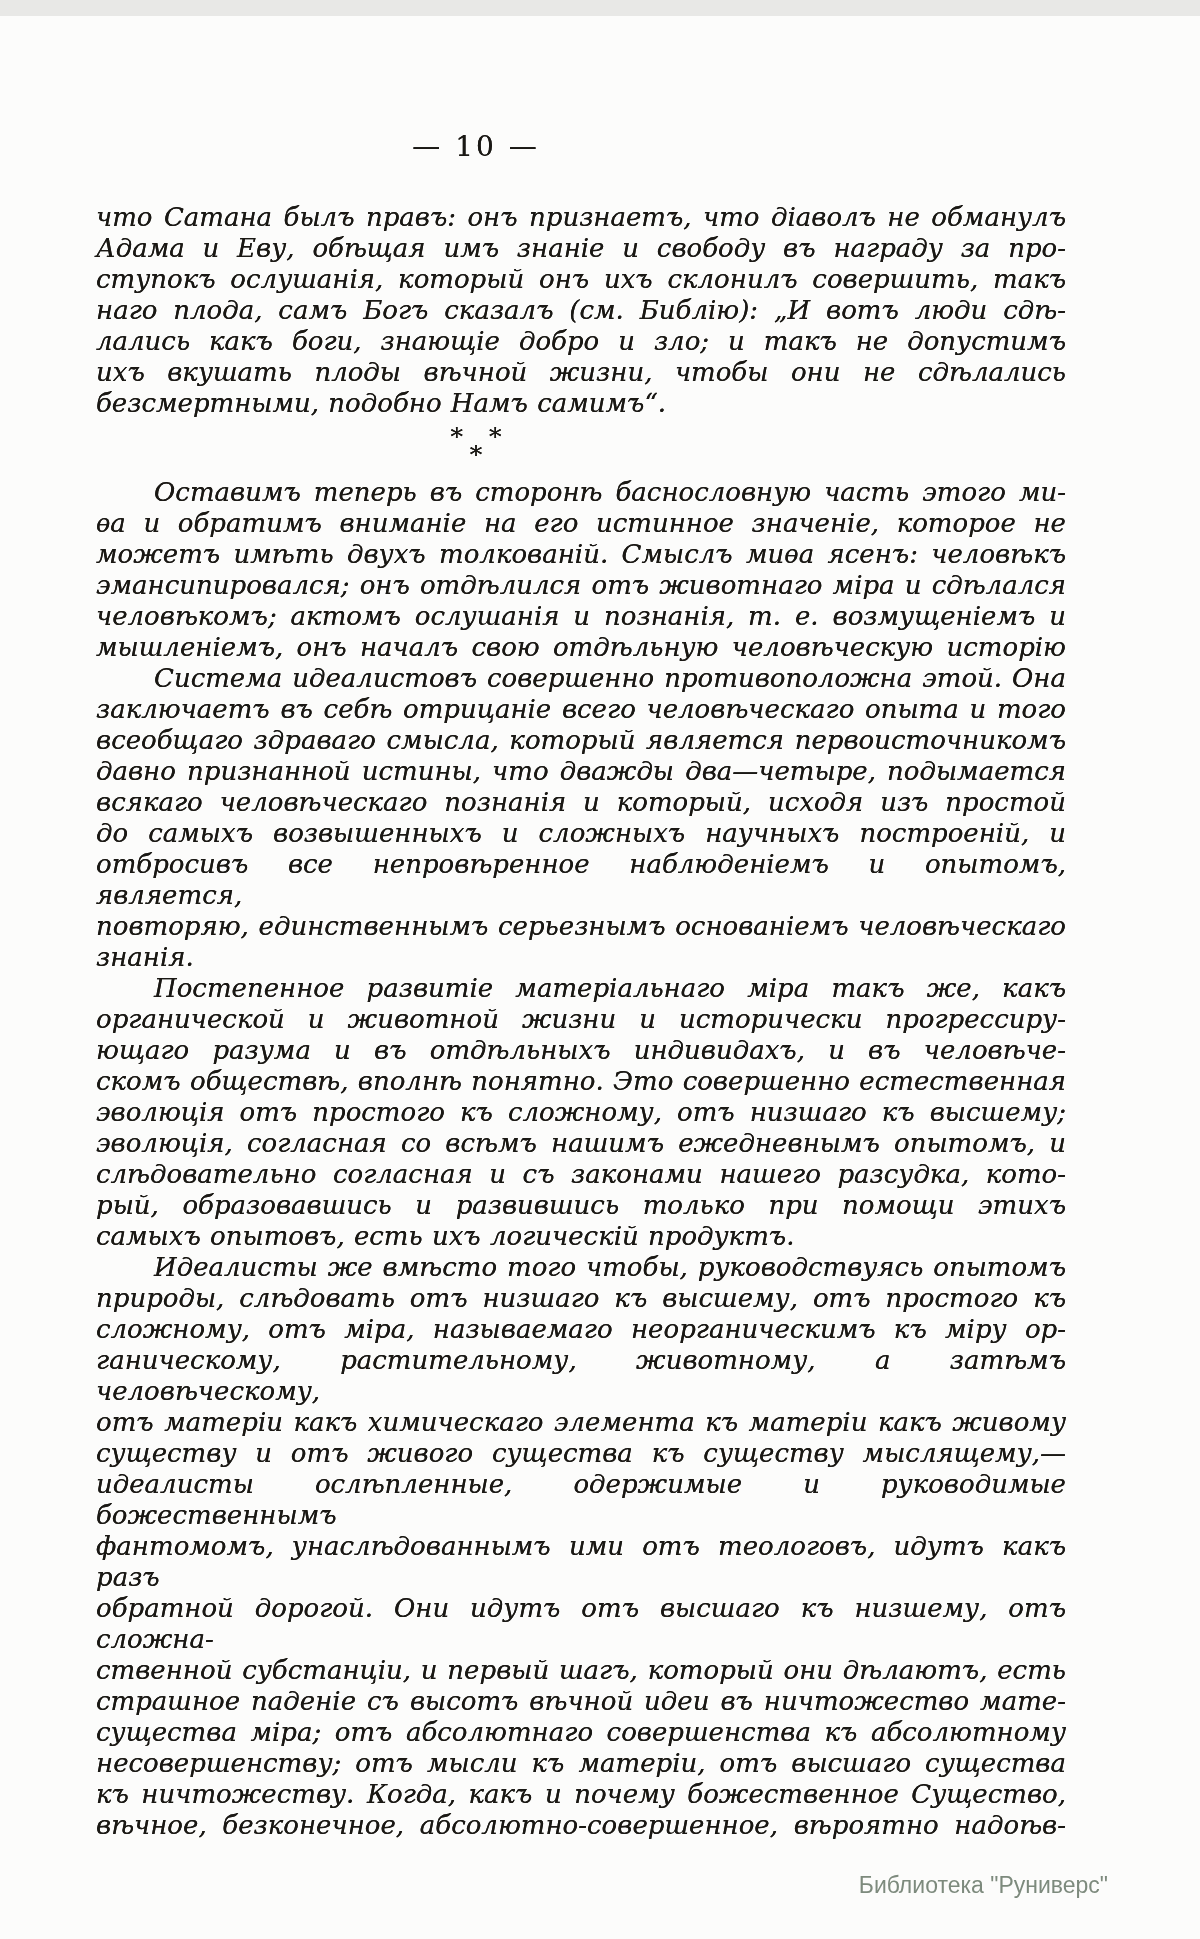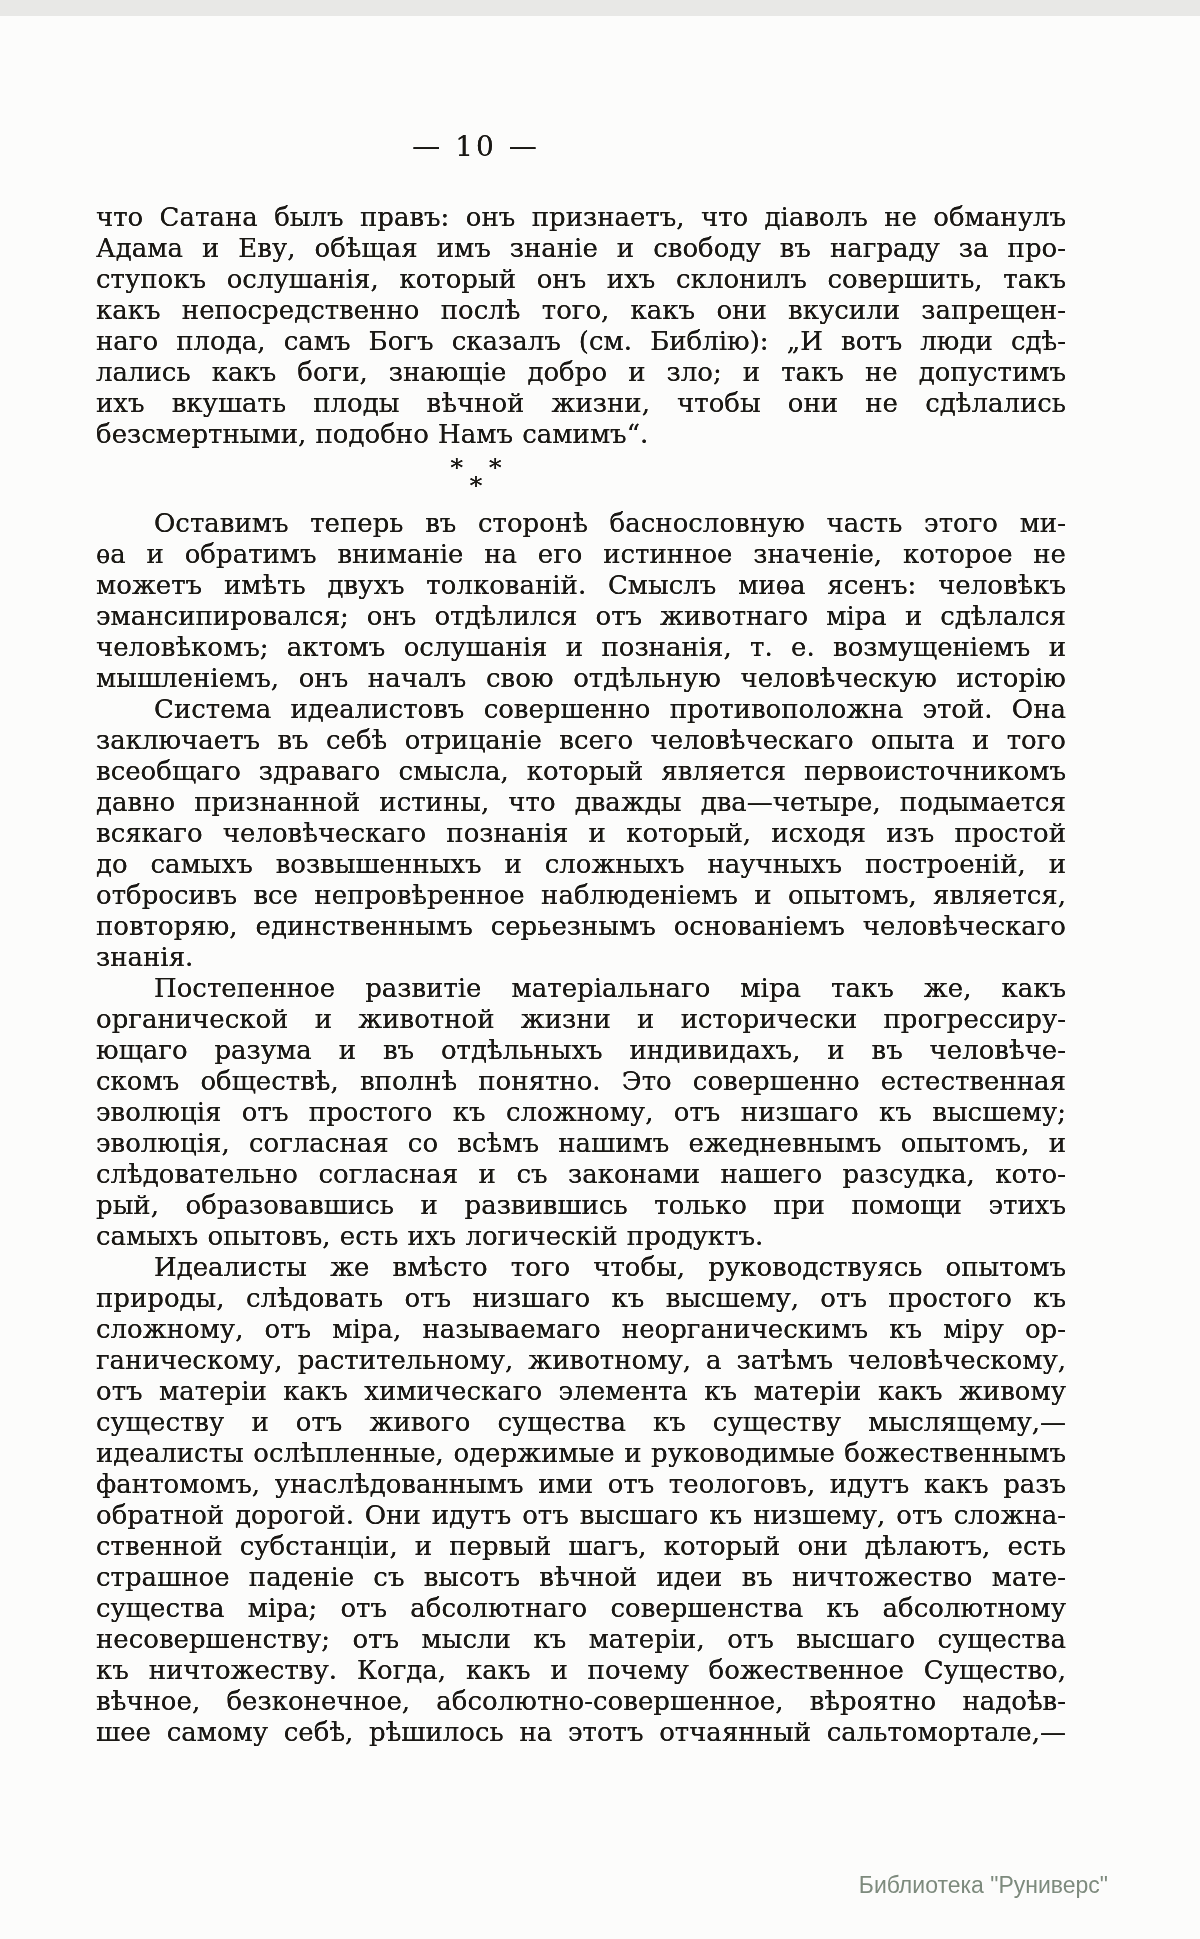--- a/index.html
+++ b/index.html
@@ -34,20 +34,21 @@
     top: 186px;
     width: 970px;
     font-size: 26px;
     line-height: 31px;
     text-shadow: 0 0 0.5px currentColor;
   }
   .line {
     text-align: justify;
     text-align-last: justify;
     word-spacing: 1px;
+    font-style: italic;
   }
   .line.flush {
     text-align: left;
     text-align-last: left;
   }
   .line.indent {
     text-indent: 58px;
   }
   .asterism {
     width: 760px;
@@ -76,21 +77,20 @@
 </head>
 <body>
 
 <div class="page">
   <div class="page-header">— 10 —</div>
 
   <div class="text-block">
       <div class="line">что Сатана былъ правъ: онъ признаетъ, что діаволъ не обманулъ</div>
       <div class="line">Адама и Еву, обѣщая имъ знаніе и свободу въ награду за про-</div>
       <div class="line">ступокъ ослушанія, который онъ ихъ склонилъ совершить, такъ</div>
-      <div class="line">какъ непосредственно послѣ того, какъ они вкусили запрещен-</div>
       <div class="line">наго плода, самъ Богъ сказалъ (см. Библію): „И вотъ люди сдѣ-</div>
       <div class="line">лались какъ боги, знающіе добро и зло; и такъ не допустимъ</div>
       <div class="line">ихъ вкушать плоды вѣчной жизни, чтобы они не сдѣлались</div>
       <div class="line flush">безсмертными, подобно Намъ самимъ“.</div>
       <div class="asterism">
         <div class="ast-row1"><span>*</span><span>*</span></div>
         <div class="ast-row2">*</div>
       </div>
       <div class="line indent">Оставимъ теперь въ сторонѣ баснословную часть этого ми-</div>
       <div class="line">ѳа и обратимъ вниманіе на его истинное значеніе, которое не</div>
@@ -124,17 +124,16 @@
       <div class="line">существу и отъ живого существа къ существу мыслящему,—</div>
       <div class="line">идеалисты ослѣпленные, одержимые и руководимые божественнымъ</div>
       <div class="line">фантомомъ, унаслѣдованнымъ ими отъ теологовъ, идутъ какъ разъ</div>
       <div class="line">обратной дорогой. Они идутъ отъ высшаго къ низшему, отъ сложна-</div>
       <div class="line">ственной субстанціи, и первый шагъ, который они дѣлаютъ, есть</div>
       <div class="line">страшное паденіе съ высотъ вѣчной идеи въ ничтожество мате-</div>
       <div class="line">существа міра; отъ абсолютнаго совершенства къ абсолютному</div>
       <div class="line">несовершенству; отъ мысли къ матеріи, отъ высшаго существа</div>
       <div class="line">къ ничтожеству. Когда, какъ и почему божественное Существо,</div>
       <div class="line">вѣчное, безконечное, абсолютно-совершенное, вѣроятно надоѣв-</div>
-      <div class="line">шее самому себѣ, рѣшилось на этотъ отчаянный сальтомортале,—</div>
     </div>
 
   <div class="watermark">Библиотека "Руниверс"</div>
 </div>
 
 </body></html>

